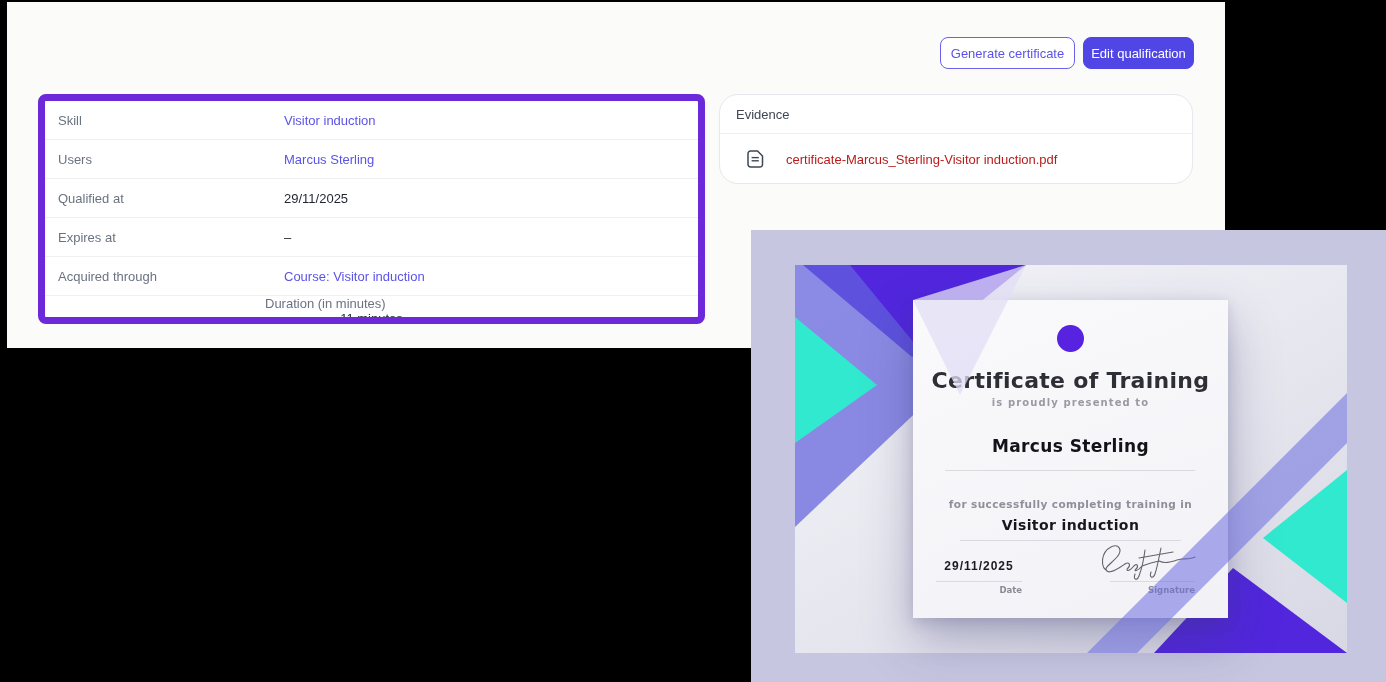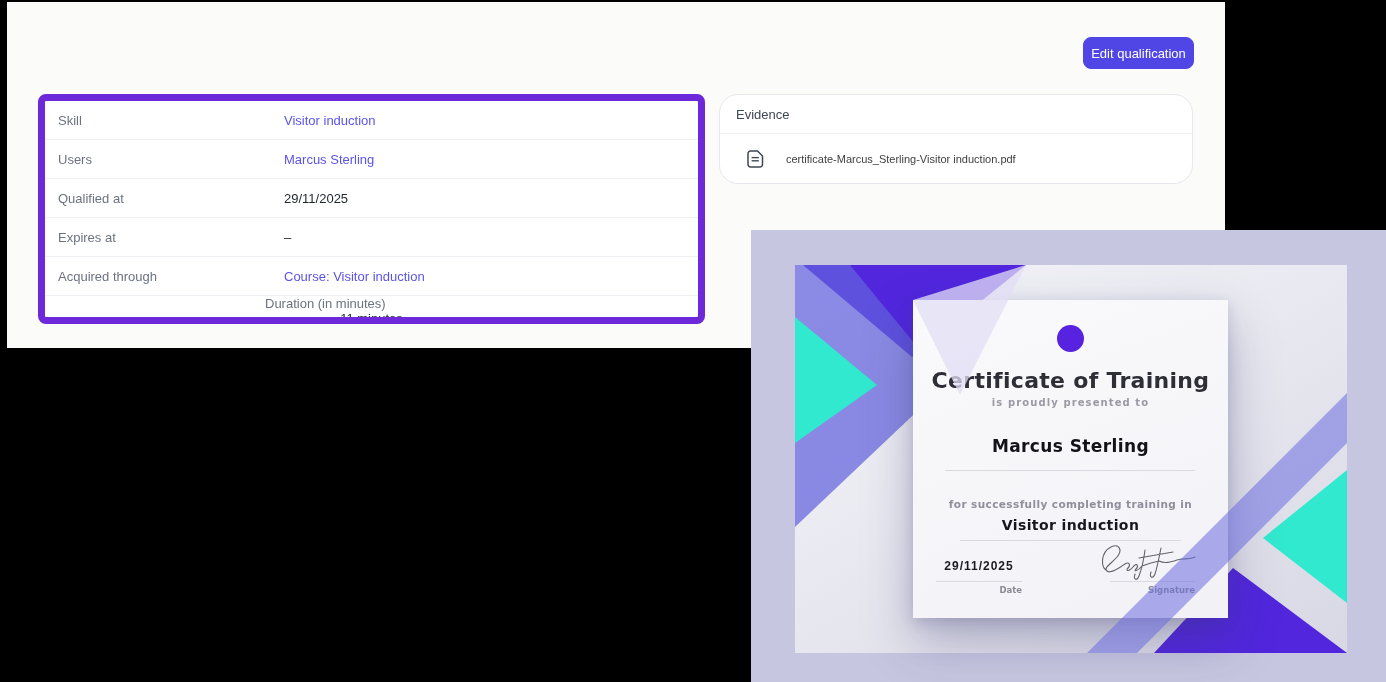--- a/index.html
+++ b/index.html
@@ -31,21 +31,21 @@
   .tvalue{font-size:13px;color:#1f242e;font-weight:500;}
   .tvalue.link{color:#5b53e8;font-weight:400;cursor:pointer;}
 
   
   .evidence-card{left:712px;top:92px;width:474px;height:90px;background:#fff;
        border:1px solid #e7e8ee;border-radius:19px;box-sizing:border-box;}
   .evidence-head{height:38px;display:flex;align-items:center;padding-left:16px;
        border-bottom:1px solid #eef0f3;font-size:13px;color:#3f4754;}
   .evidence-row{height:50px;display:flex;align-items:center;padding-left:27px;cursor:pointer;}
   .file-icon{width:17px;height:18px;margin-right:22px;flex:none;}
-  .file-name{font-size:11px;color:#404040;}
+  .file-name{font-size:13px;color:#b91c1c;}
 
   
   .cert-panel{left:751px;top:230px;width:656px;height:470px;background:#c7c6e0;}
   .cert-inner{left:44px;top:35px;width:552px;height:388px;
       background:linear-gradient(150deg,#f4f4f8 0%,#e9e9f1 45%,#d8d8e5 100%);}
   .decor{position:absolute;inset:0;}
   .z1{z-index:1}.z2{z-index:2}.z3{z-index:3}
   .tl-purple{background:#5126dd;clip-path:polygon(8px 0,231px 0,117px 92px);}
   .tl-wedge{background:rgba(98,98,222,.72);clip-path:polygon(0 0,55px 0,152px 118px,0 262px);}
   .tl-teal{background:#31e9cf;clip-path:polygon(0 52px,82px 120px,0 178px);}
@@ -75,20 +75,21 @@
   .lbl-date{left:23px;width:86px;}
   .sig-svg{left:182px;top:238px;width:106px;height:44px;}
   .ln-sig{left:197px;top:281px;width:85px;}
   .lbl-sig{left:197px;width:85px;}
 </style>
 </head>
 <body>
 
 <div class="abs app-panel">
 
+  <div class="abs btn btn-outline">Generate certificate</div>
   <div class="abs btn btn-solid">Edit qualification</div>
 
   <div class="abs table-card">
     <div class="trow">
       <div class="tlabel">Skill</div>
       <div class="tvalue link">Visitor induction</div>
     </div>
     <div class="trow">
       <div class="tlabel">Users</div>
       <div class="tvalue link">Marcus Sterling</div>

